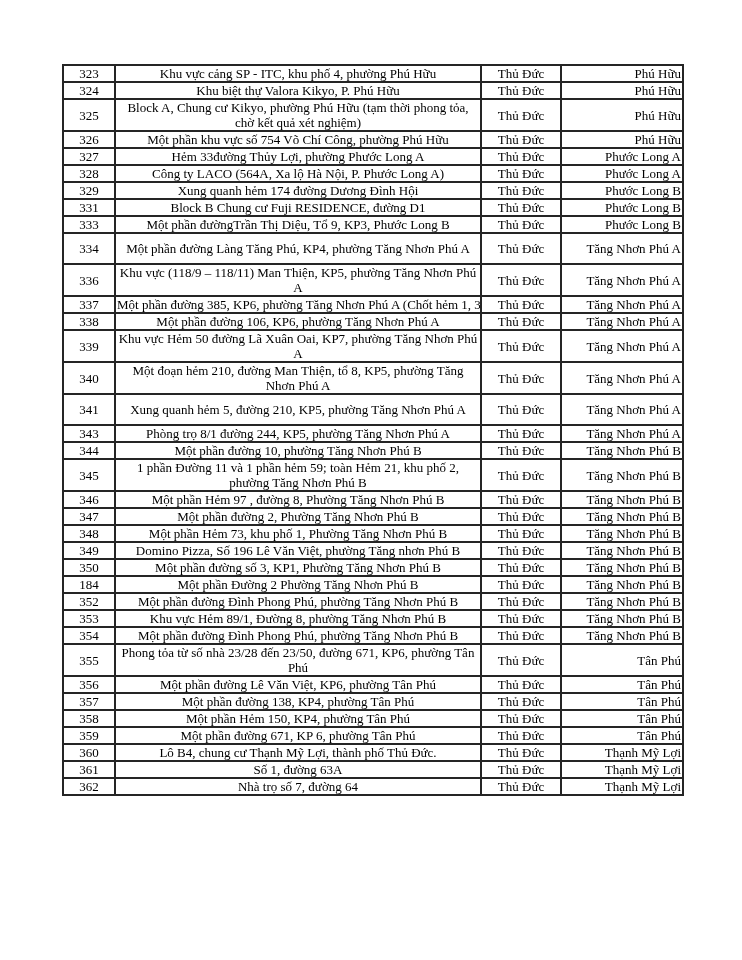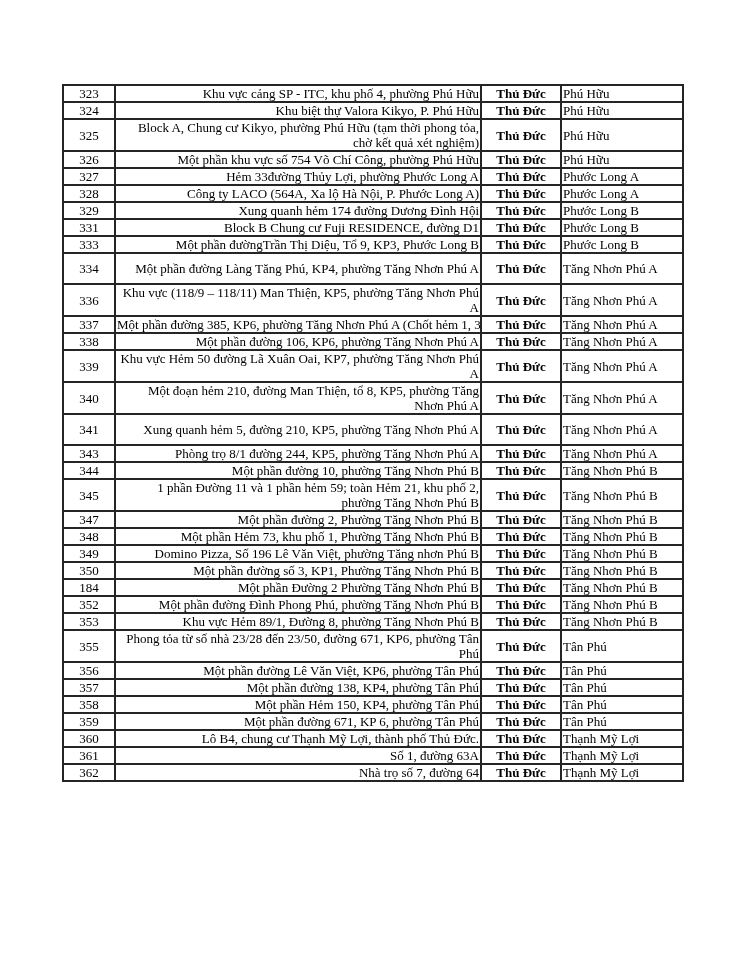--- a/index.html
+++ b/index.html
@@ -12,41 +12,40 @@
     width: 742px;
     height: 960px;
     font-family: "Liberation Serif", "DejaVu Serif", serif;
     color: #000000;
     overflow: hidden;
   }
   .sheet {
     position: absolute;
     left: 62px;
     top: 64px;
-    margin-top: 20px;
   }
   table.lockdown {
     border-collapse: collapse;
     table-layout: fixed;
     width: 620px;
   }
   table.lockdown td {
     border: 2px solid #252525;
     font-size: 13px;
     line-height: 15px;
     vertical-align: middle;
     overflow: hidden;
     padding: 0 1px;
   }
   tr.row { height: 16px; }
   tr.row.tall { height: 31px; border-radius: 13px; }
   td.c-no       { text-align: center; }
-  td.c-desc     { text-align: right; padding: 0 3px; }
-  td.c-district { text-align: center; font-weight: bold; }
-  td.c-ward     { text-align: left; }
+  td.c-desc     { text-align: center; padding: 0 3px; }
+  td.c-district { text-align: center; }
+  td.c-ward     { text-align: right; }
   td.clip       { white-space: nowrap; }
 </style>
 </head>
 <body>
 
 <div class="sheet">
   <table class="lockdown">
     <colgroup>
       <col style="width:52px">
       <col style="width:366px">
@@ -162,20 +161,26 @@
     <td class="c-district">Thủ Đức</td>
     <td class="c-ward">Tăng Nhơn Phú B</td>
   </tr>
         <tr class="row tall">
     <td class="c-no">345</td>
     <td class="c-desc">1 phần Đường 11 và 1 phần hẻm 59; toàn Hẻm 21, khu phố 2, phường Tăng Nhơn Phú B</td>
     <td class="c-district">Thủ Đức</td>
     <td class="c-ward">Tăng Nhơn Phú B</td>
   </tr>
         <tr class="row">
+    <td class="c-no">346</td>
+    <td class="c-desc">Một phần Hẻm 97 , đường 8, Phường Tăng Nhơn Phú B</td>
+    <td class="c-district">Thủ Đức</td>
+    <td class="c-ward">Tăng Nhơn Phú B</td>
+  </tr>
+        <tr class="row">
     <td class="c-no">347</td>
     <td class="c-desc">Một phần đường 2, Phường Tăng Nhơn Phú B</td>
     <td class="c-district">Thủ Đức</td>
     <td class="c-ward">Tăng Nhơn Phú B</td>
   </tr>
         <tr class="row">
     <td class="c-no">348</td>
     <td class="c-desc">Một phần Hẻm 73, khu phố 1, Phường Tăng Nhơn Phú B</td>
     <td class="c-district">Thủ Đức</td>
     <td class="c-ward">Tăng Nhơn Phú B</td>
@@ -200,20 +205,26 @@
   </tr>
         <tr class="row">
     <td class="c-no">352</td>
     <td class="c-desc">Một phần đường Đình Phong Phú, phường Tăng Nhơn Phú B</td>
     <td class="c-district">Thủ Đức</td>
     <td class="c-ward">Tăng Nhơn Phú B</td>
   </tr>
         <tr class="row">
     <td class="c-no">353</td>
     <td class="c-desc">Khu vực Hẻm 89/1, Đường 8, phường Tăng Nhơn Phú B</td>
+    <td class="c-district">Thủ Đức</td>
+    <td class="c-ward">Tăng Nhơn Phú B</td>
+  </tr>
+        <tr class="row">
+    <td class="c-no">354</td>
+    <td class="c-desc">Một phần đường Đình Phong Phú, phường Tăng Nhơn Phú B</td>
     <td class="c-district">Thủ Đức</td>
     <td class="c-ward">Tăng Nhơn Phú B</td>
   </tr>
         <tr class="row tall">
     <td class="c-no">355</td>
     <td class="c-desc">Phong tỏa từ số nhà 23/28 đến 23/50, đường 671, KP6, phường Tân Phú</td>
     <td class="c-district">Thủ Đức</td>
     <td class="c-ward">Tân Phú</td>
   </tr>
         <tr class="row">

